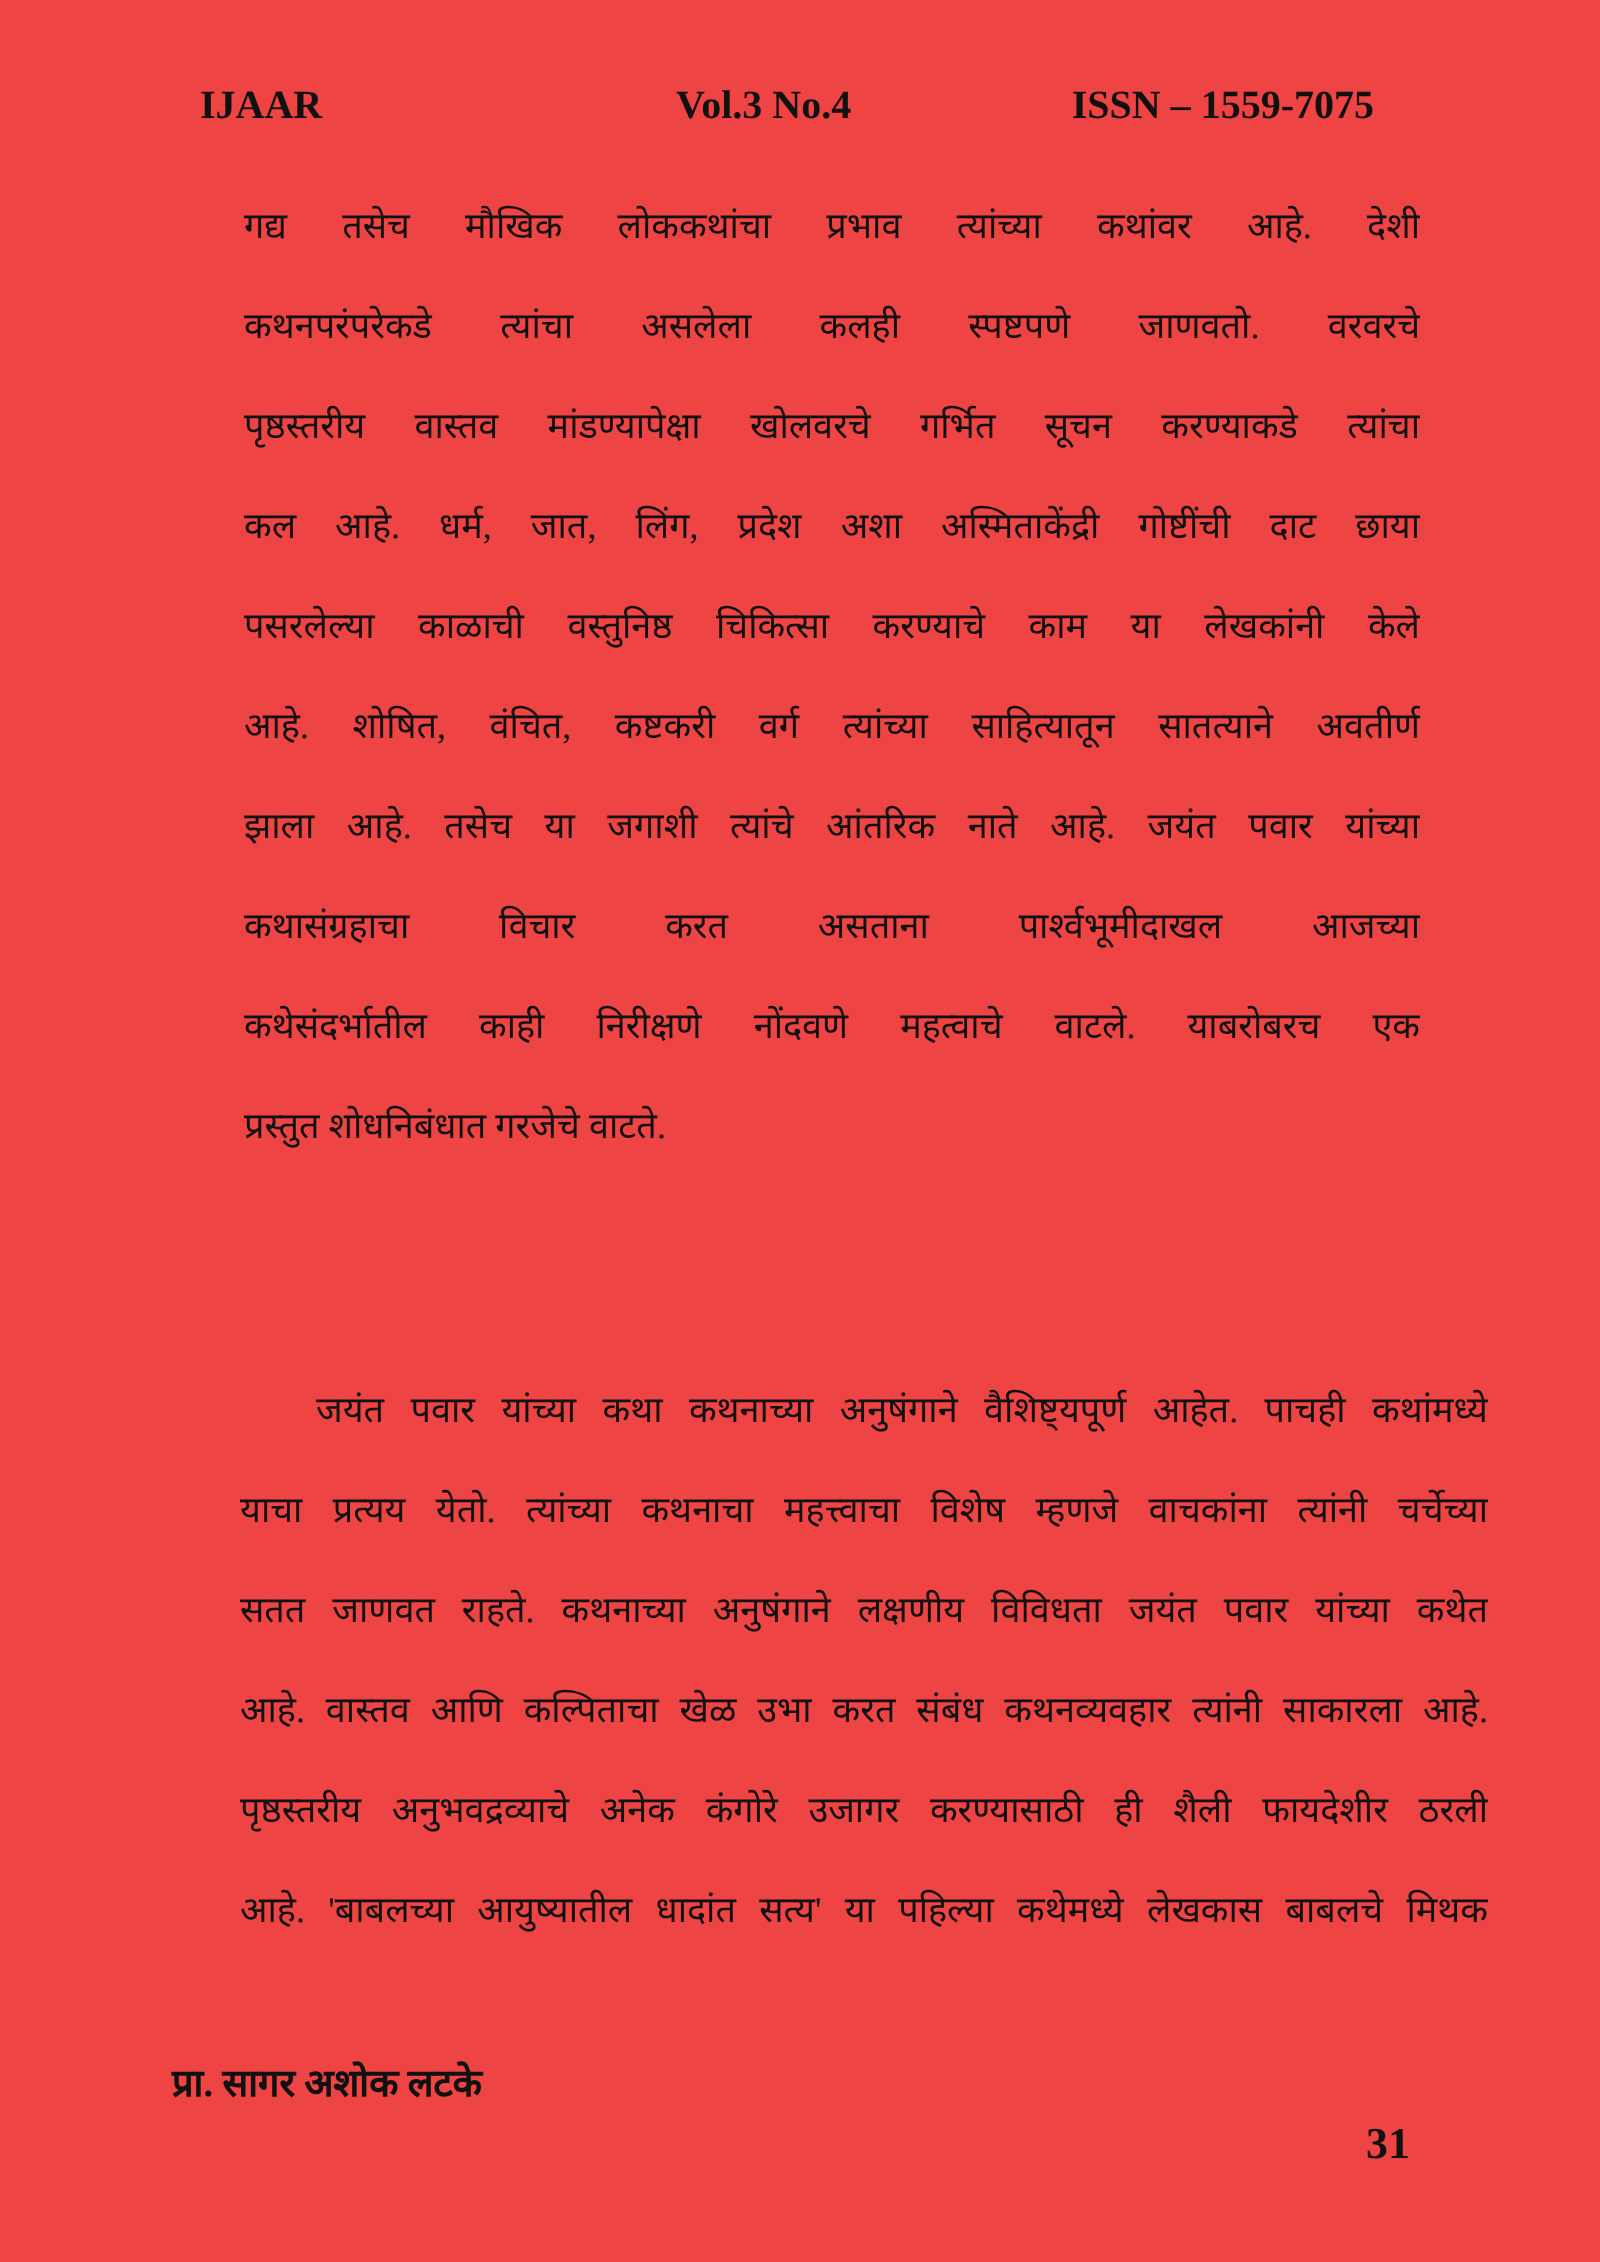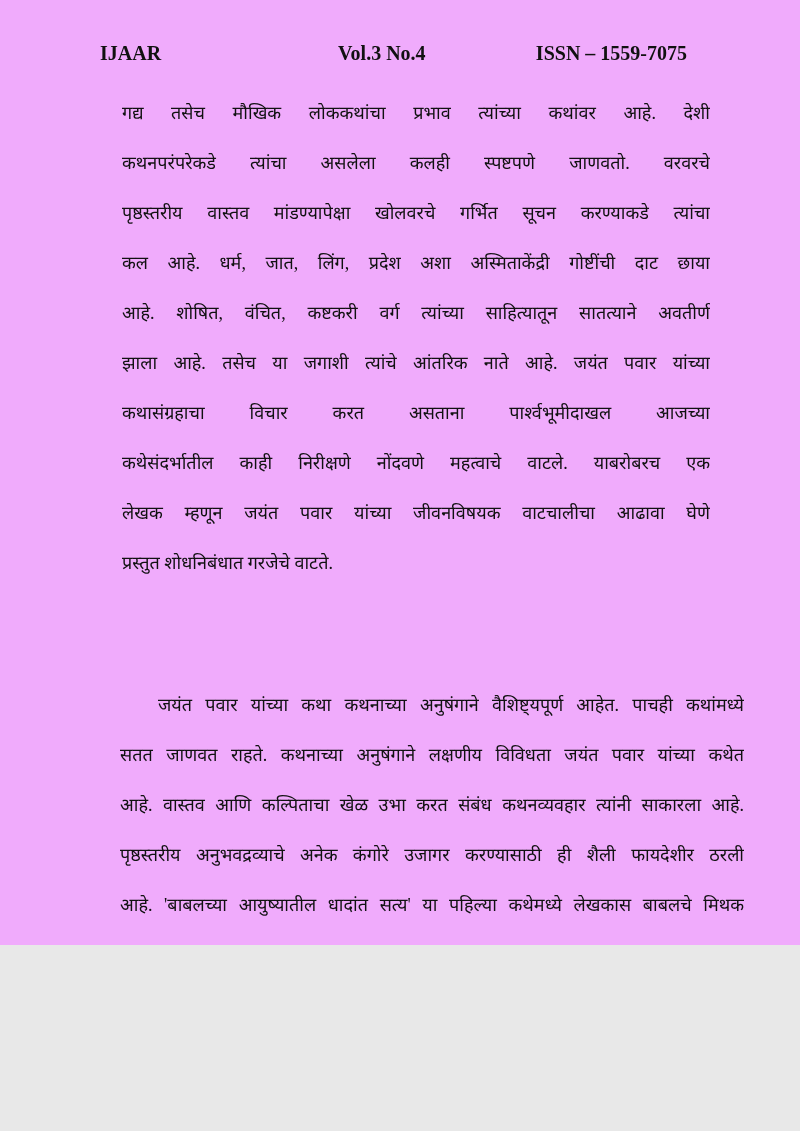--- a/index.html
+++ b/index.html
@@ -3,23 +3,23 @@
 <meta charset="utf-8">
 <style>
   html, body {
     margin: 0;
     padding: 0;
     background: #e8e8e8;
   }
   .page {
     position: relative;
     width: 800px;
-    height: 945px;
+    height: 1131px;
     margin: 0 auto;
-    background: #f0abfc;
+    background: #ef4444;
     color: #111111;
     font-family: "Liberation Serif", "DejaVu Serif", serif;
     overflow: hidden;
   }
   
   .header {
     position: absolute;
     top: 42px;
     left: 0;
     right: 0;
@@ -100,31 +100,32 @@
     <span class="journal">IJAAR</span>
     <span class="volume">Vol.3 No.4</span>
     <span class="issn">ISSN – 1559-7075</span>
   </div>
 
   <div class="continued-para">
     <div class="textline">गद्य तसेच मौखिक लोककथांचा प्रभाव त्यांच्या कथांवर आहे. देशी</div>
     <div class="textline">कथनपरंपरेकडे त्यांचा असलेला कलही स्पष्टपणे जाणवतो.  वरवरचे</div>
     <div class="textline">पृष्ठस्तरीय वास्तव मांडण्यापेक्षा खोलवरचे गर्भित सूचन करण्याकडे त्यांचा</div>
     <div class="textline">कल आहे. धर्म, जात, लिंग, प्रदेश अशा अस्मिताकेंद्री गोष्टींची दाट छाया</div>
+    <div class="textline">पसरलेल्या काळाची वस्तुनिष्ठ चिकित्सा करण्याचे काम या लेखकांनी केले</div>
     <div class="textline">आहे. शोषित, वंचित, कष्टकरी वर्ग त्यांच्या साहित्यातून सातत्याने अवतीर्ण</div>
     <div class="textline">झाला आहे. तसेच या जगाशी त्यांचे आंतरिक नाते आहे. जयंत पवार यांच्या</div>
     <div class="textline">कथासंग्रहाचा विचार करत असताना पार्श्वभूमीदाखल आजच्या</div>
     <div class="textline">कथेसंदर्भातील काही निरीक्षणे नोंदवणे महत्वाचे वाटले. याबरोबरच एक</div>
-    <div class="textline">लेखक म्हणून जयंत पवार यांच्या जीवनविषयक वाटचालीचा आढावा घेणे</div>
     <div class="textline para-end">प्रस्तुत शोधनिबंधात गरजेचे वाटते.</div>
   </div>
 
 
   <div class="section-para">
     <div class="textline first-indent">जयंत पवार यांच्या कथा कथनाच्या अनुषंगाने वैशिष्ट्यपूर्ण आहेत. पाचही कथांमध्ये</div>
+    <div class="textline">याचा प्रत्यय येतो. त्यांच्या कथनाचा महत्त्वाचा विशेष म्हणजे वाचकांना त्यांनी चर्चेच्या</div>
     <div class="textline">सतत जाणवत राहते. कथनाच्या अनुषंगाने लक्षणीय विविधता जयंत पवार यांच्या कथेत</div>
     <div class="textline">आहे. वास्तव आणि कल्पिताचा खेळ उभा करत संबंध कथनव्यवहार त्यांनी साकारला आहे.</div>
     <div class="textline">पृष्ठस्तरीय अनुभवद्रव्याचे अनेक कंगोरे उजागर करण्यासाठी ही शैली फायदेशीर ठरली</div>
     <div class="textline">आहे. 'बाबलच्या आयुष्यातील धादांत सत्य' या पहिल्या कथेमध्ये लेखकास बाबलचे मिथक</div>
   </div>
 
   <div class="author">प्रा. सागर अशोक लटके</div>
   <div class="page-number">31</div>
 
 </div>

